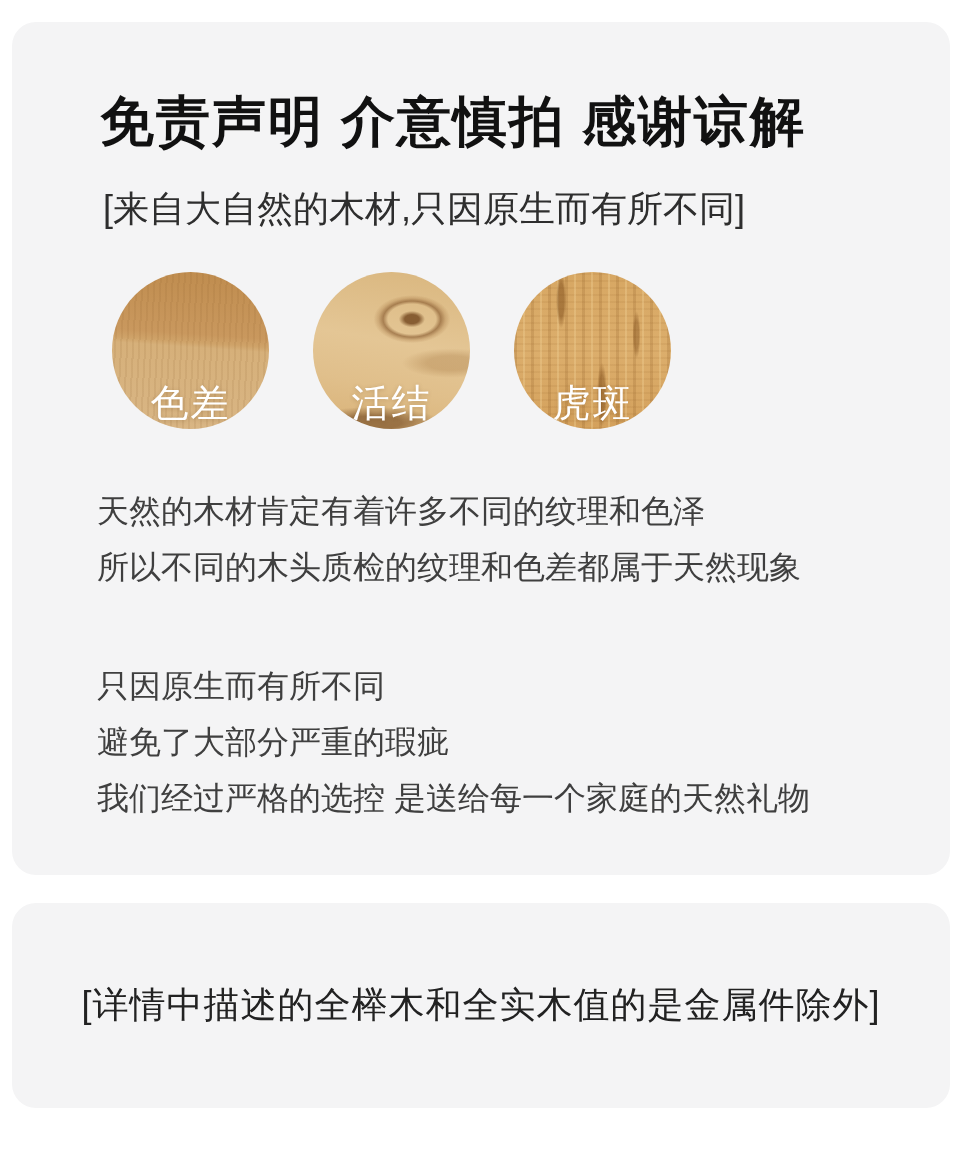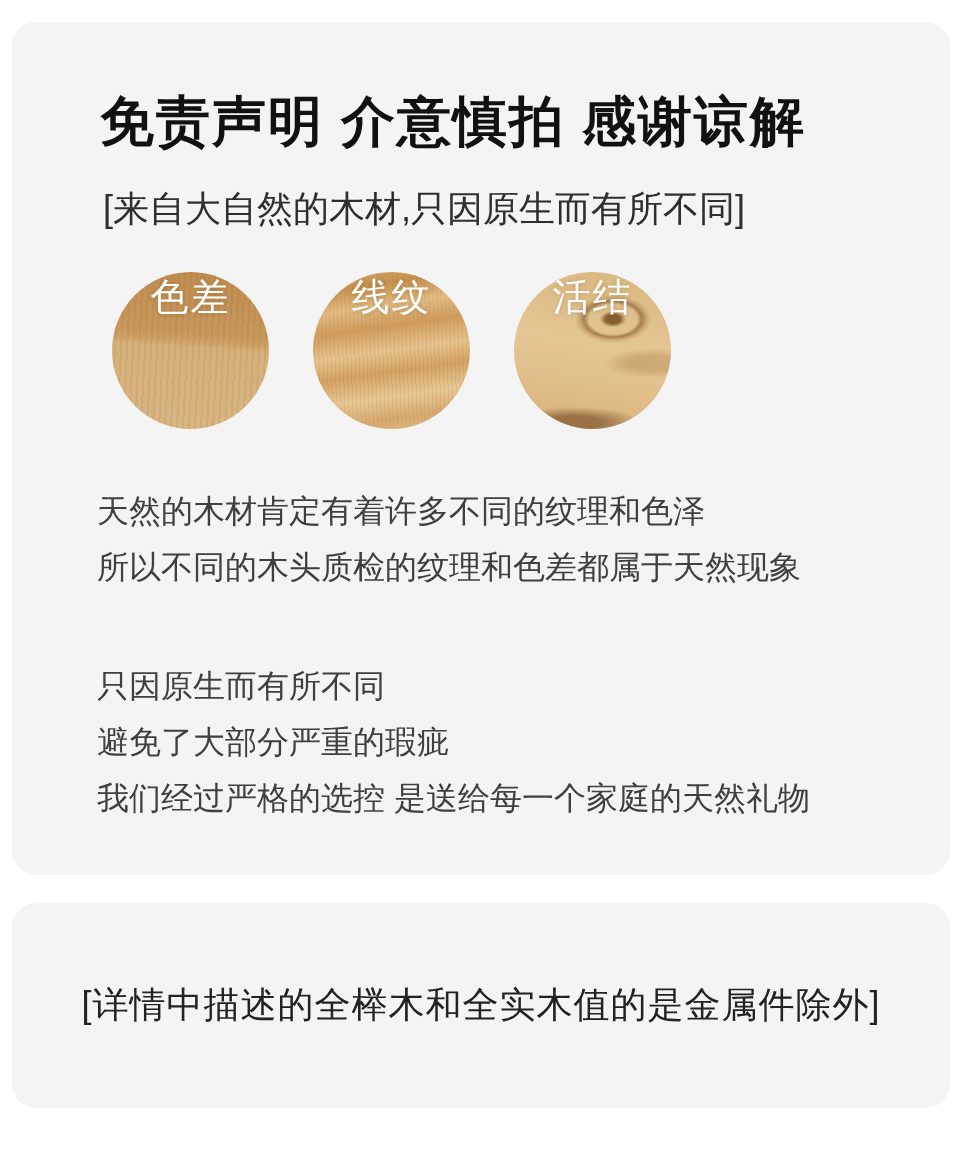--- a/index.html
+++ b/index.html
@@ -11,21 +11,21 @@
   .card-main { top:22px; height:853px; }
   .card-note { top:903px; height:205px; display:flex; align-items:center; justify-content:center; }
 
   .title { position:absolute; left:88px; top:67px; font-size:54px; line-height:64px;
     font-weight:800; color:#111111; letter-spacing:2px; white-space:nowrap; }
   .subtitle { position:absolute; left:91px; top:165px; font-size:36px; line-height:44px;
     font-weight:400; color:#2e2e2e; white-space:nowrap; }
 
   .circle-row { position:absolute; left:100px; top:250px; display:flex; gap:44px; }
   .wood-circle { width:157px; height:157px; border-radius:50%; overflow:hidden;
-    display:flex; align-items:flex-start; justify-content:center; position:relative; }
+    display:flex; align-items:flex-end; justify-content:center; position:relative; }
   .wood-label { color:#ffffff; font-size:38px; font-weight:500; letter-spacing:2px;
     text-shadow:0 1px 4px rgba(90,55,15,0.25); position:relative; z-index:2; }
 
   
   .tex-color-diff {
     background:
       repeating-linear-gradient(93deg, rgba(130,85,35,0.10) 0 2px, rgba(0,0,0,0) 2px 6px),
       linear-gradient(184deg, #bf8c4e 0%, #c9985e 40%, #cfa369 45%, #d6b07a 48%, #d9b685 100%);
   }
   
@@ -70,25 +70,25 @@
   <div class="card card-main">
 
     <div class="title">免责声明 介意慎拍 感谢谅解</div>
 
     <div class="subtitle">[来自大自然的木材,只因原生而有所不同]</div>
 
     <div class="circle-row">
       <div class="wood-circle tex-color-diff">
         <span class="wood-label">色差</span>
       </div>
-      <div class="wood-circle tex-grain-lines">
-        <span class="wood-label">线纹</span>
-      </div>
       <div class="wood-circle tex-live-knot">
         <span class="wood-label">活结</span>
+      </div>
+      <div class="wood-circle tex-tiger-stripe">
+        <span class="wood-label">虎斑</span>
       </div>
     </div>
 
     <div class="para para-1">
       <div>天然的木材肯定有着许多不同的纹理和色泽</div>
       <div>所以不同的木头质检的纹理和色差都属于天然现象</div>
     </div>
 
     <div class="para para-2">
       <div>只因原生而有所不同</div>

